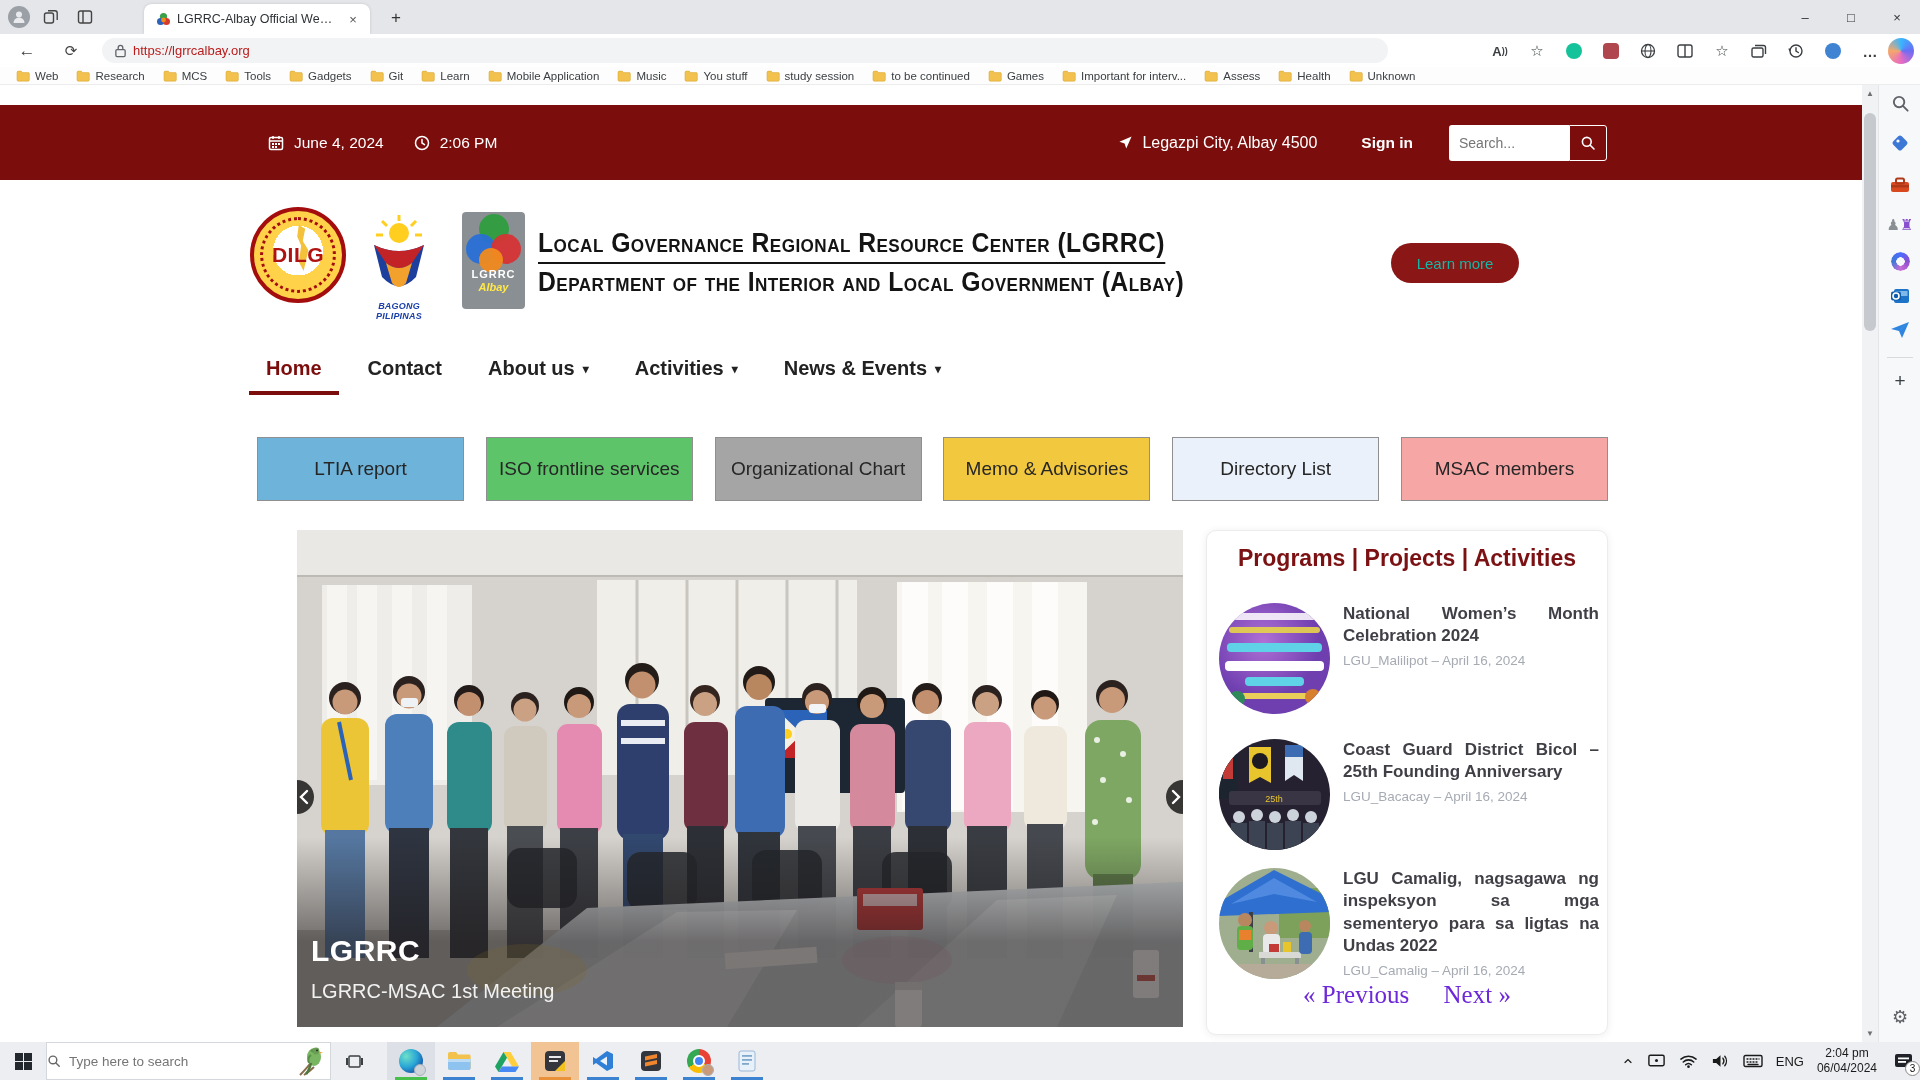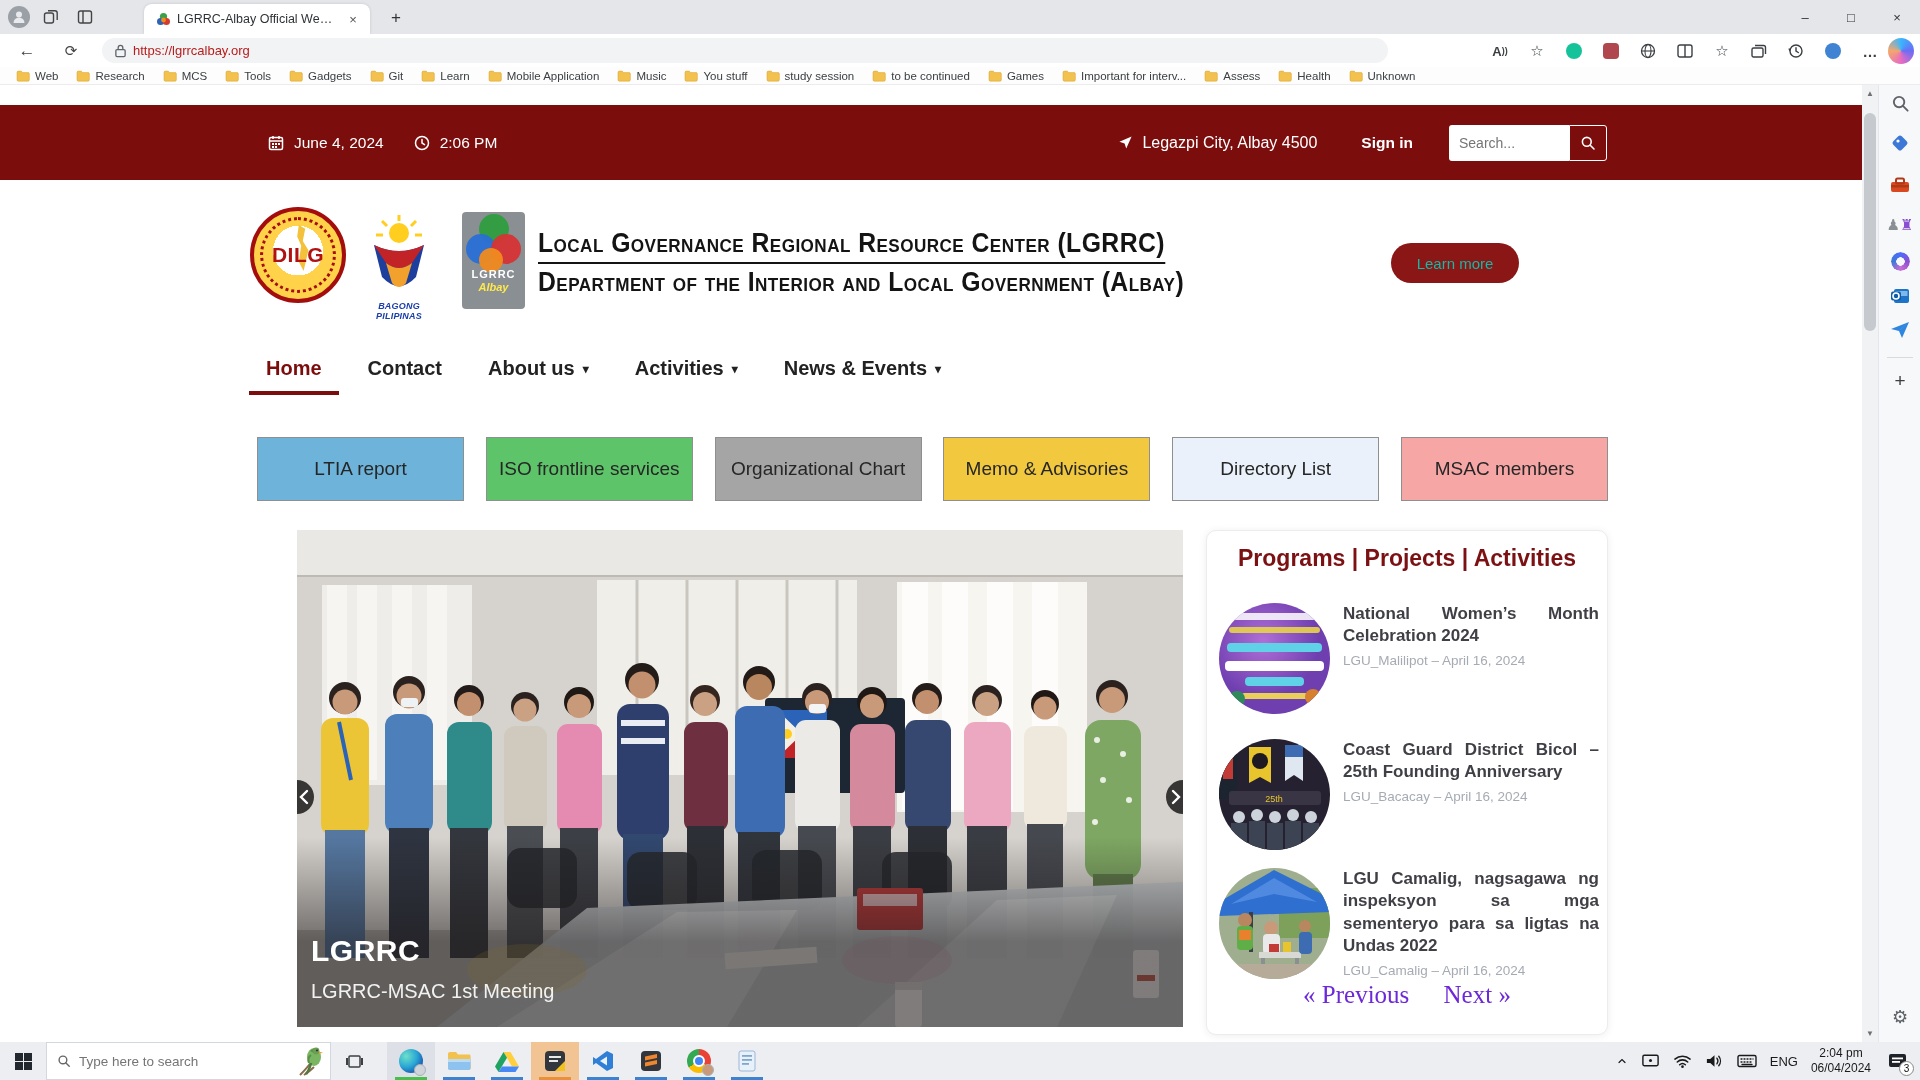--- a/index.html
+++ b/index.html
@@ -108,27 +108,27 @@
   #scrollbar { top:85px; left:1862px; width:16px; height:957px; background:#f1f2f4; }
   #sb-thumb { position:absolute; top:28px; left:2px; width:12px; height:218px; background:#c6c9ce; border-radius:6px; }
   .sb-arrow { position:absolute; left:0; width:16px; text-align:center; font-size:8px; color:#707070; }
   #rail { top:85px; left:1878px; width:42px; height:957px; background:#f7f8fa; border-left:1px solid #e4e6e9; }
   .rail-ic { position:absolute; left:9px; width:24px; height:24px; display:flex; align-items:center; justify-content:center; }
   #rail-divider { position:absolute; left:8px; top:272px; width:26px; height:1px; background:#d8dadd; }
 
   
   #taskbar { top:1042px; left:0; width:1920px; height:38px; background:#eceef2; display:flex; align-items:stretch; }
   .tb-cell { width:46px; display:flex; align-items:center; justify-content:center; position:relative; }
-  #tb-search { width:285px; margin:0; background:#fff; border:1px solid #d4d7db; display:flex; align-items:center; padding-left:10px; position:relative; }
+  #tb-search { width:285px; margin:0; background:#fff; border:1px solid #d4d7db; display:flex; align-items:center; position:relative; }
   #tb-search input { border:none; outline:none; font-size:13.5px; color:#555; margin-left:8px; width:180px; font-family:"Liberation Sans",sans-serif; }
   .app { width:48px; display:flex; align-items:center; justify-content:center; position:relative; }
   .app .under { position:absolute; bottom:0; left:8px; right:8px; height:3px; }
   #app-edge { background:#dde1e7; }
   #app-note { background:#f3c493; }
-  #tray { margin-left:auto; display:flex; align-items:center; gap:13px; padding-right:10px; }
+  #tray { margin-left:auto; display:flex; align-items:center; gap:13px; padding-right:4px; }
   #tray-clock { text-align:center; font-size:12px; color:#1a1a1a; line-height:1.25; }
   #tray-lang { font-size:13px; color:#1a1a1a; }
   #notif { position:relative; width:26px; height:26px; display:flex; align-items:center; justify-content:center; }
   #notif-badge { position:absolute; right:-4px; bottom:-2px; width:15px; height:15px; border-radius:50%; background:#fff;
                  border:1px solid #888; font-size:10px; display:flex; align-items:center; justify-content:center; color:#111; }
 </style>
 </head>
 <body>
 
 <svg width="0" height="0" style="position:absolute">

